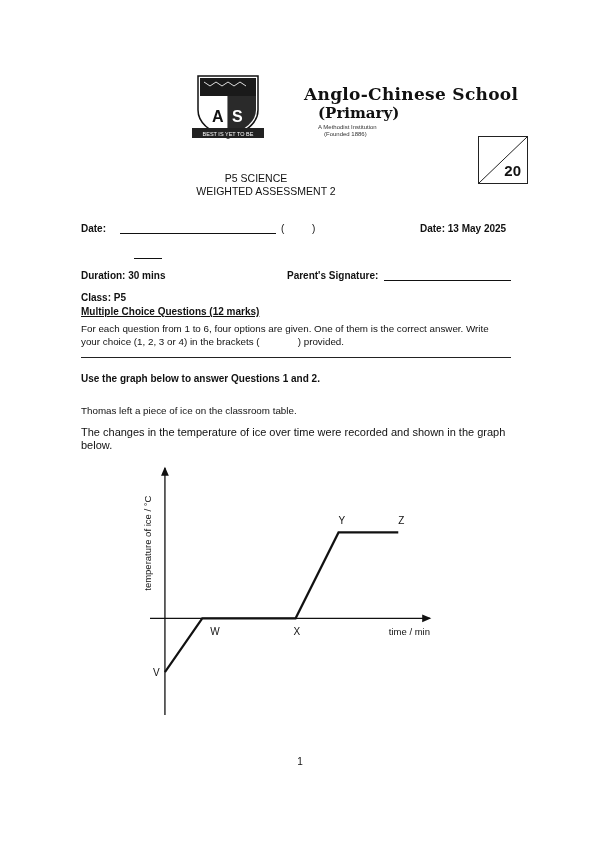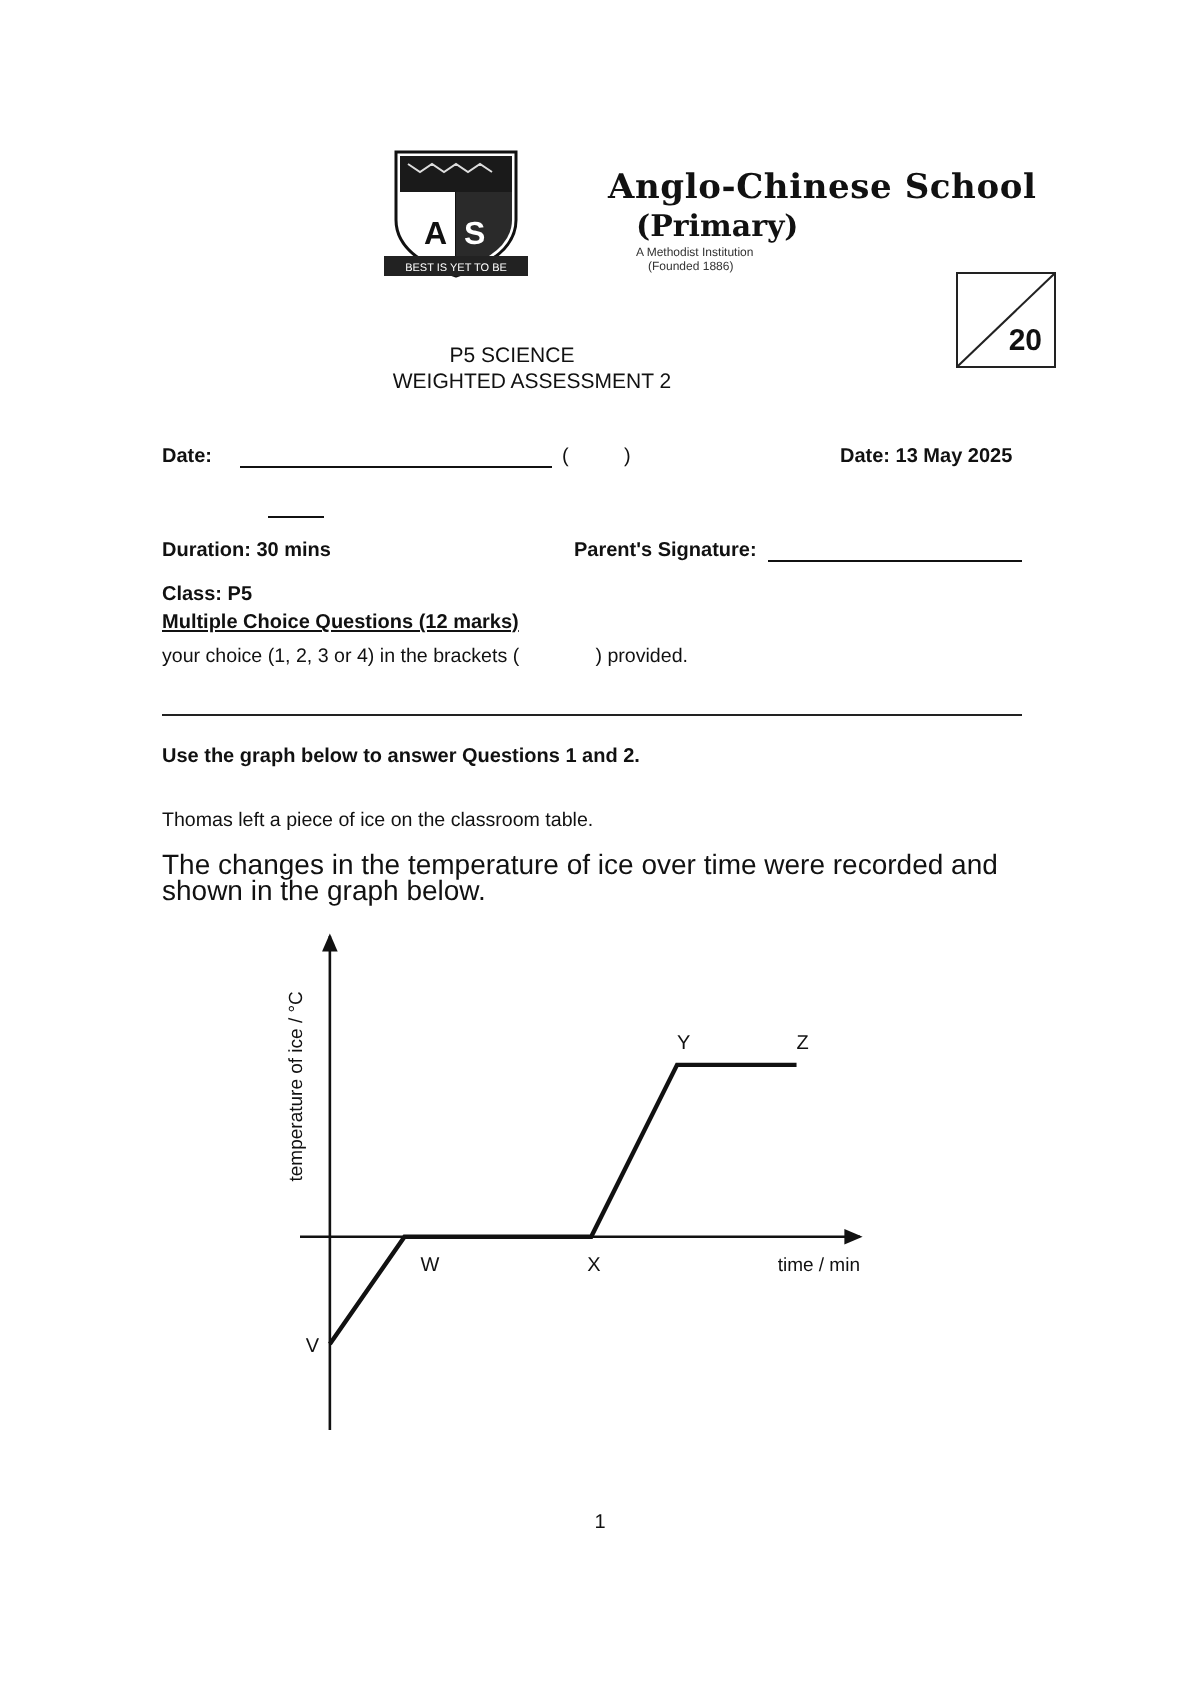--- a/index.html
+++ b/index.html
@@ -14,21 +14,21 @@
   .score{right:6px;bottom:4px;font-size:15px;font-weight:bold;}
   .t1{left:0;width:512px;top:172px;text-align:center;font-size:10.5px;}
   .t2{left:0;width:532px;top:185px;text-align:center;font-size:10.5px;}
   .lbl{font-size:10px;font-weight:bold;}
   .line{border-bottom:1px solid #111;display:inline-block;}
   .h-mcq{left:81px;top:306px;font-size:10px;font-weight:bold;text-decoration:underline;}
   .p1{left:81px;top:322px;width:440px;font-size:9.8px;line-height:13px;}
   .hr{left:81px;top:357px;width:430px;border-top:1px solid #222;}
   .use{left:81px;top:373px;font-size:10px;font-weight:bold;}
   .p2{left:81px;top:405px;font-size:9.8px;}
-  .p3{left:81px;top:426px;width:430px;font-size:14px;line-height:13px;}
+  .p3{left:81px;top:426px;width:430px;font-size:11px;line-height:13px;}
   .pageno{left:0;width:600px;top:756px;text-align:center;font-size:10px;}
   svg text{font-family:"Liberation Sans",sans-serif;}
 </style>
 </head>
 <body>
 
 <svg class="abs crest" viewBox="0 0 76 70">
   <path d="M8 4 L68 4 L68 38 Q68 56 38 66 Q8 56 8 38 Z" fill="#fff" stroke="#111" stroke-width="1.5"></path>
   <rect x="10" y="6" width="56" height="18" fill="#1a1a1a"></rect>
   <path d="M14 10 l6 4 l6 -4 l6 4 l6 -4 l6 4 l6 -4 l6 4" stroke="#ddd" stroke-width="1" fill="none"></path>
@@ -64,20 +64,21 @@
 
 <div class="abs lbl" style="left:81px;top:260px;margin-top:32px;">Class: P5</div>
 <div class="abs line" style="left:134px;top:247px;width:28px;height:11px;"></div>
 
 <div class="abs lbl" style="left:81px;top:270px;">Duration: 30 mins</div>
 <div class="abs lbl" style="left:287px;top:270px;">Parent's Signature:</div>
 <div class="abs line" style="left:384px;top:269px;width:127px;height:11px;"></div>
 
 <div class="abs h-mcq">Multiple Choice Questions (12 marks)</div>
 <div class="abs p1">
+  <div>For each question from 1 to 6, four options are given. One of them is the correct answer. Write</div>
   <div style="white-space:pre">your choice (1, 2, 3 or 4) in the brackets (              ) provided.</div>
 </div>
 <div class="abs hr"></div>
 <div class="abs use">Use the graph below to answer Questions 1 and 2.</div>
 <div class="abs p2">Thomas left a piece of ice on the classroom table.</div>
 <div class="abs p3">The changes in the temperature of ice over time were recorded and shown in the graph below.</div>
 
 <svg id="chart" class="abs" style="left:130px;top:460px;" width="320" height="265">
   <defs>
     <marker id="arr" markerWidth="8" markerHeight="8" refX="6" refY="4" orient="auto">

